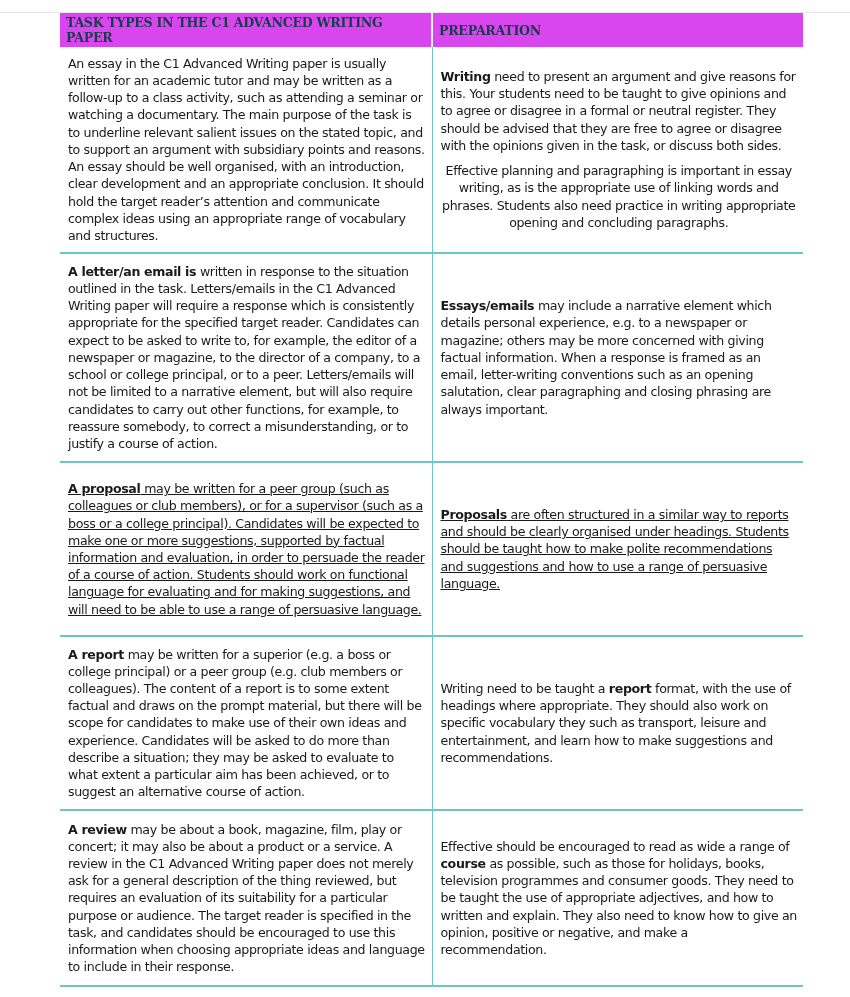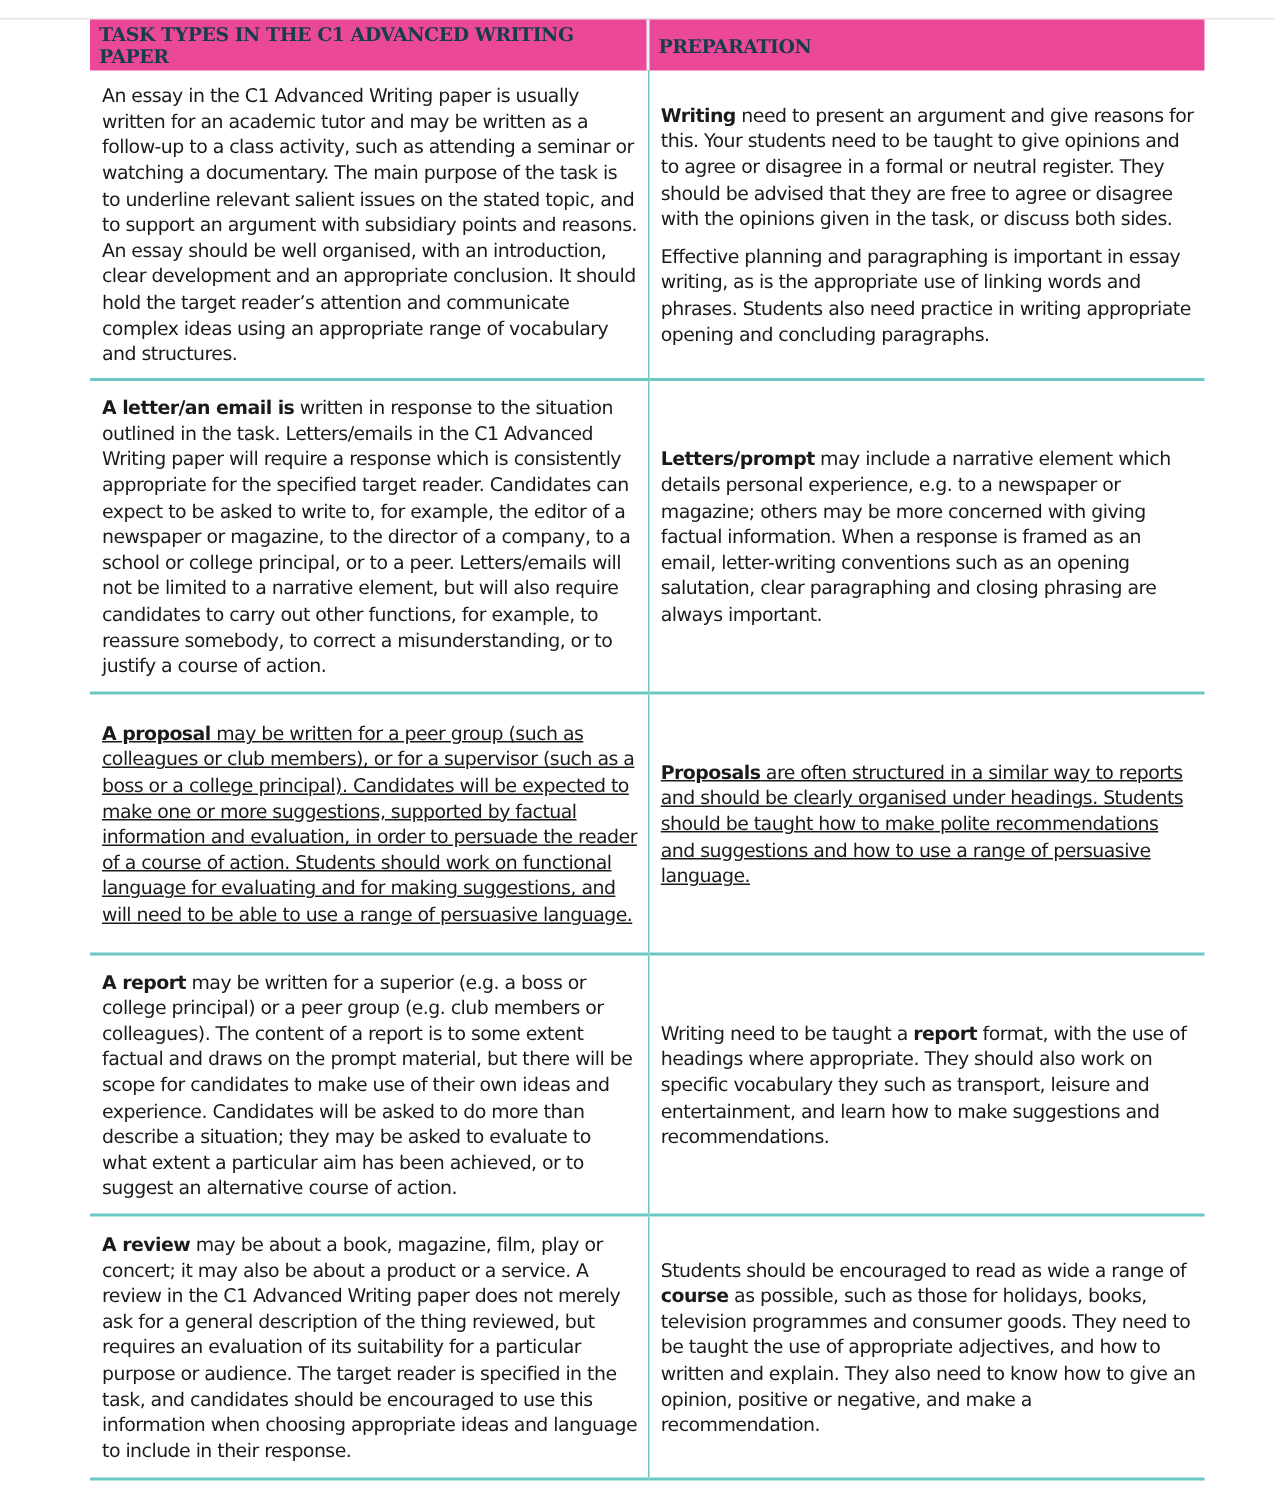--- a/index.html
+++ b/index.html
@@ -1,26 +1,26 @@
 <!DOCTYPE html>
 <html><head>
 <meta charset="utf-8">
 <style>
   html, body { margin: 0; padding: 0; background: #ffffff; }
   body { width: 850px; height: 997px; position: relative; overflow: hidden; font-family: "DejaVu Sans", sans-serif; color: #1a1a1a; }
   .top-rule { position: absolute; left: 0; top: 12px; width: 850px; height: 1px; background: #e6e6e6; }
   .tbl { position: absolute; left: 60px; top: 13px; width: 743px; border-collapse: collapse; table-layout: fixed; }
   .tbl col.c1 { width: 372px; }
   .tbl col.c2 { width: 371px; }
-  .tbl th { background: #ec4899; color: #163d4a; font-family: "DejaVu Serif", serif; font-weight: bold; font-size: 12.6px; letter-spacing: -0.3px; text-align: left; height: 34px; padding: 0 6px; vertical-align: middle; }
+  .tbl th { background: #d946ef; color: #163d4a; font-family: "DejaVu Serif", serif; font-weight: bold; font-size: 12.6px; letter-spacing: -0.3px; text-align: left; height: 34px; padding: 0 6px; vertical-align: middle; }
   .tbl th.h1 { border-right: 2px solid #e8f6f5; }
   .tbl td { font-size: 12.6px; line-height: 17.2px; letter-spacing: -0.35px; padding: 0 6px 0 8px; vertical-align: middle; border-bottom: 2px solid #6cc7c3; }
   .tbl td.left { border-right: 1.5px solid #6cc7c3; }
   .tbl td p { margin: 0; }
-  .tbl td p + p { margin-top: 8px; }
+  .tbl td p + p { margin-top: 8px; text-align: center; }
   b { font-weight: bold; }
   tr.r1 td { height: 205px; }
   tr.r2 td { height: 207px; }
   tr.r3 td { height: 172px; text-decoration: underline; }
   tr.r4 td { height: 172px; }
   tr.r5 td { height: 174px; }
 </style>
 </head>
 <body>
 
@@ -45,21 +45,21 @@
       <td>
         <p><span></span><b>Writing</b><span> need to present an argument and give reasons for this. Your students need to be taught to give opinions and to agree or disagree in a formal or neutral register. They should be advised that they are free to agree or disagree with the opinions given in the task, or discuss both sides.</span></p>
         <p><span>Effective planning and paragraphing is important in essay writing, as is the appropriate use of linking words and phrases. Students also need practice in writing appropriate opening and concluding paragraphs.</span></p>
       </td>
     </tr>
     <tr class="r2">
       <td class="left">
         <p><b>A letter/an email is</b><span> written in response to the situation outlined in the task. Letters/emails in the C1 Advanced Writing paper will require a response which is consistently appropriate for the specified target reader. Candidates can expect to be asked to write to, for example, the editor of a newspaper or magazine, to the director of a company, to a school or college principal, or to a peer. Letters/emails will not be limited to a narrative element, but will also require candidates to carry out other functions, for example, to reassure somebody, to correct a misunderstanding, or to justify a course of action.</span></p>
       </td>
       <td>
-        <p><b>Letters/prompt</b><span> may include a narrative element which details personal experience, e.g. to a newspaper or magazine; others may be more concerned with giving factual information. When a response is framed as an email, letter-writing conventions such as an opening salutation, clear paragraphing and closing phrasing are always important.</span></p>
+        <p><b>Essays/emails</b><span> may include a narrative element which details personal experience, e.g. to a newspaper or magazine; others may be more concerned with giving factual information. When a response is framed as an email, letter-writing conventions such as an opening salutation, clear paragraphing and closing phrasing are always important.</span></p>
       </td>
     </tr>
     <tr class="r3">
       <td class="left">
         <p><b>A proposal</b><span> may be written for a peer group (such as colleagues or club members), or for a supervisor (such as a boss or a college principal). Candidates will be expected to make one or more suggestions, supported by factual information and evaluation, in order to persuade the reader of a course of action. Students should work on functional language for evaluating and for making suggestions, and will need to be able to use a range of persuasive language.</span></p>
       </td>
       <td>
         <p><b>Proposals</b><span> are often structured in a similar way to reports and should be clearly organised under headings. Students should be taught how to make polite recommendations and suggestions and how to use a range of persuasive language.</span></p>
       </td>
     </tr>
@@ -69,17 +69,17 @@
       </td>
       <td>
         <p><span>Writing need to be taught a </span><b>report</b><span> format, with the use of headings where appropriate. They should also work on specific vocabulary they such as transport, leisure and entertainment, and learn how to make suggestions and recommendations.</span></p>
       </td>
     </tr>
     <tr class="r5">
       <td class="left">
         <p><b>A review</b><span> may be about a book, magazine, film, play or concert; it may also be about a product or a service. A review in the C1 Advanced Writing paper does not merely ask for a general description of the thing reviewed, but requires an evaluation of its suitability for a particular purpose or audience. The target reader is specified in the task, and candidates should be encouraged to use this information when choosing appropriate ideas and language to include in their response.</span></p>
       </td>
       <td>
-        <p><span>Students should be encouraged to read as wide a range of </span><b>course</b><span> as possible, such as those for holidays, books, television programmes and consumer goods. They need to be taught the use of appropriate adjectives, and how to written and explain. They also need to know how to give an opinion, positive or negative, and make a recommendation.</span></p>
+        <p><span>Effective should be encouraged to read as wide a range of </span><b>course</b><span> as possible, such as those for holidays, books, television programmes and consumer goods. They need to be taught the use of appropriate adjectives, and how to written and explain. They also need to know how to give an opinion, positive or negative, and make a recommendation.</span></p>
       </td>
     </tr>
   </tbody>
 </table>
 
 </body></html>

